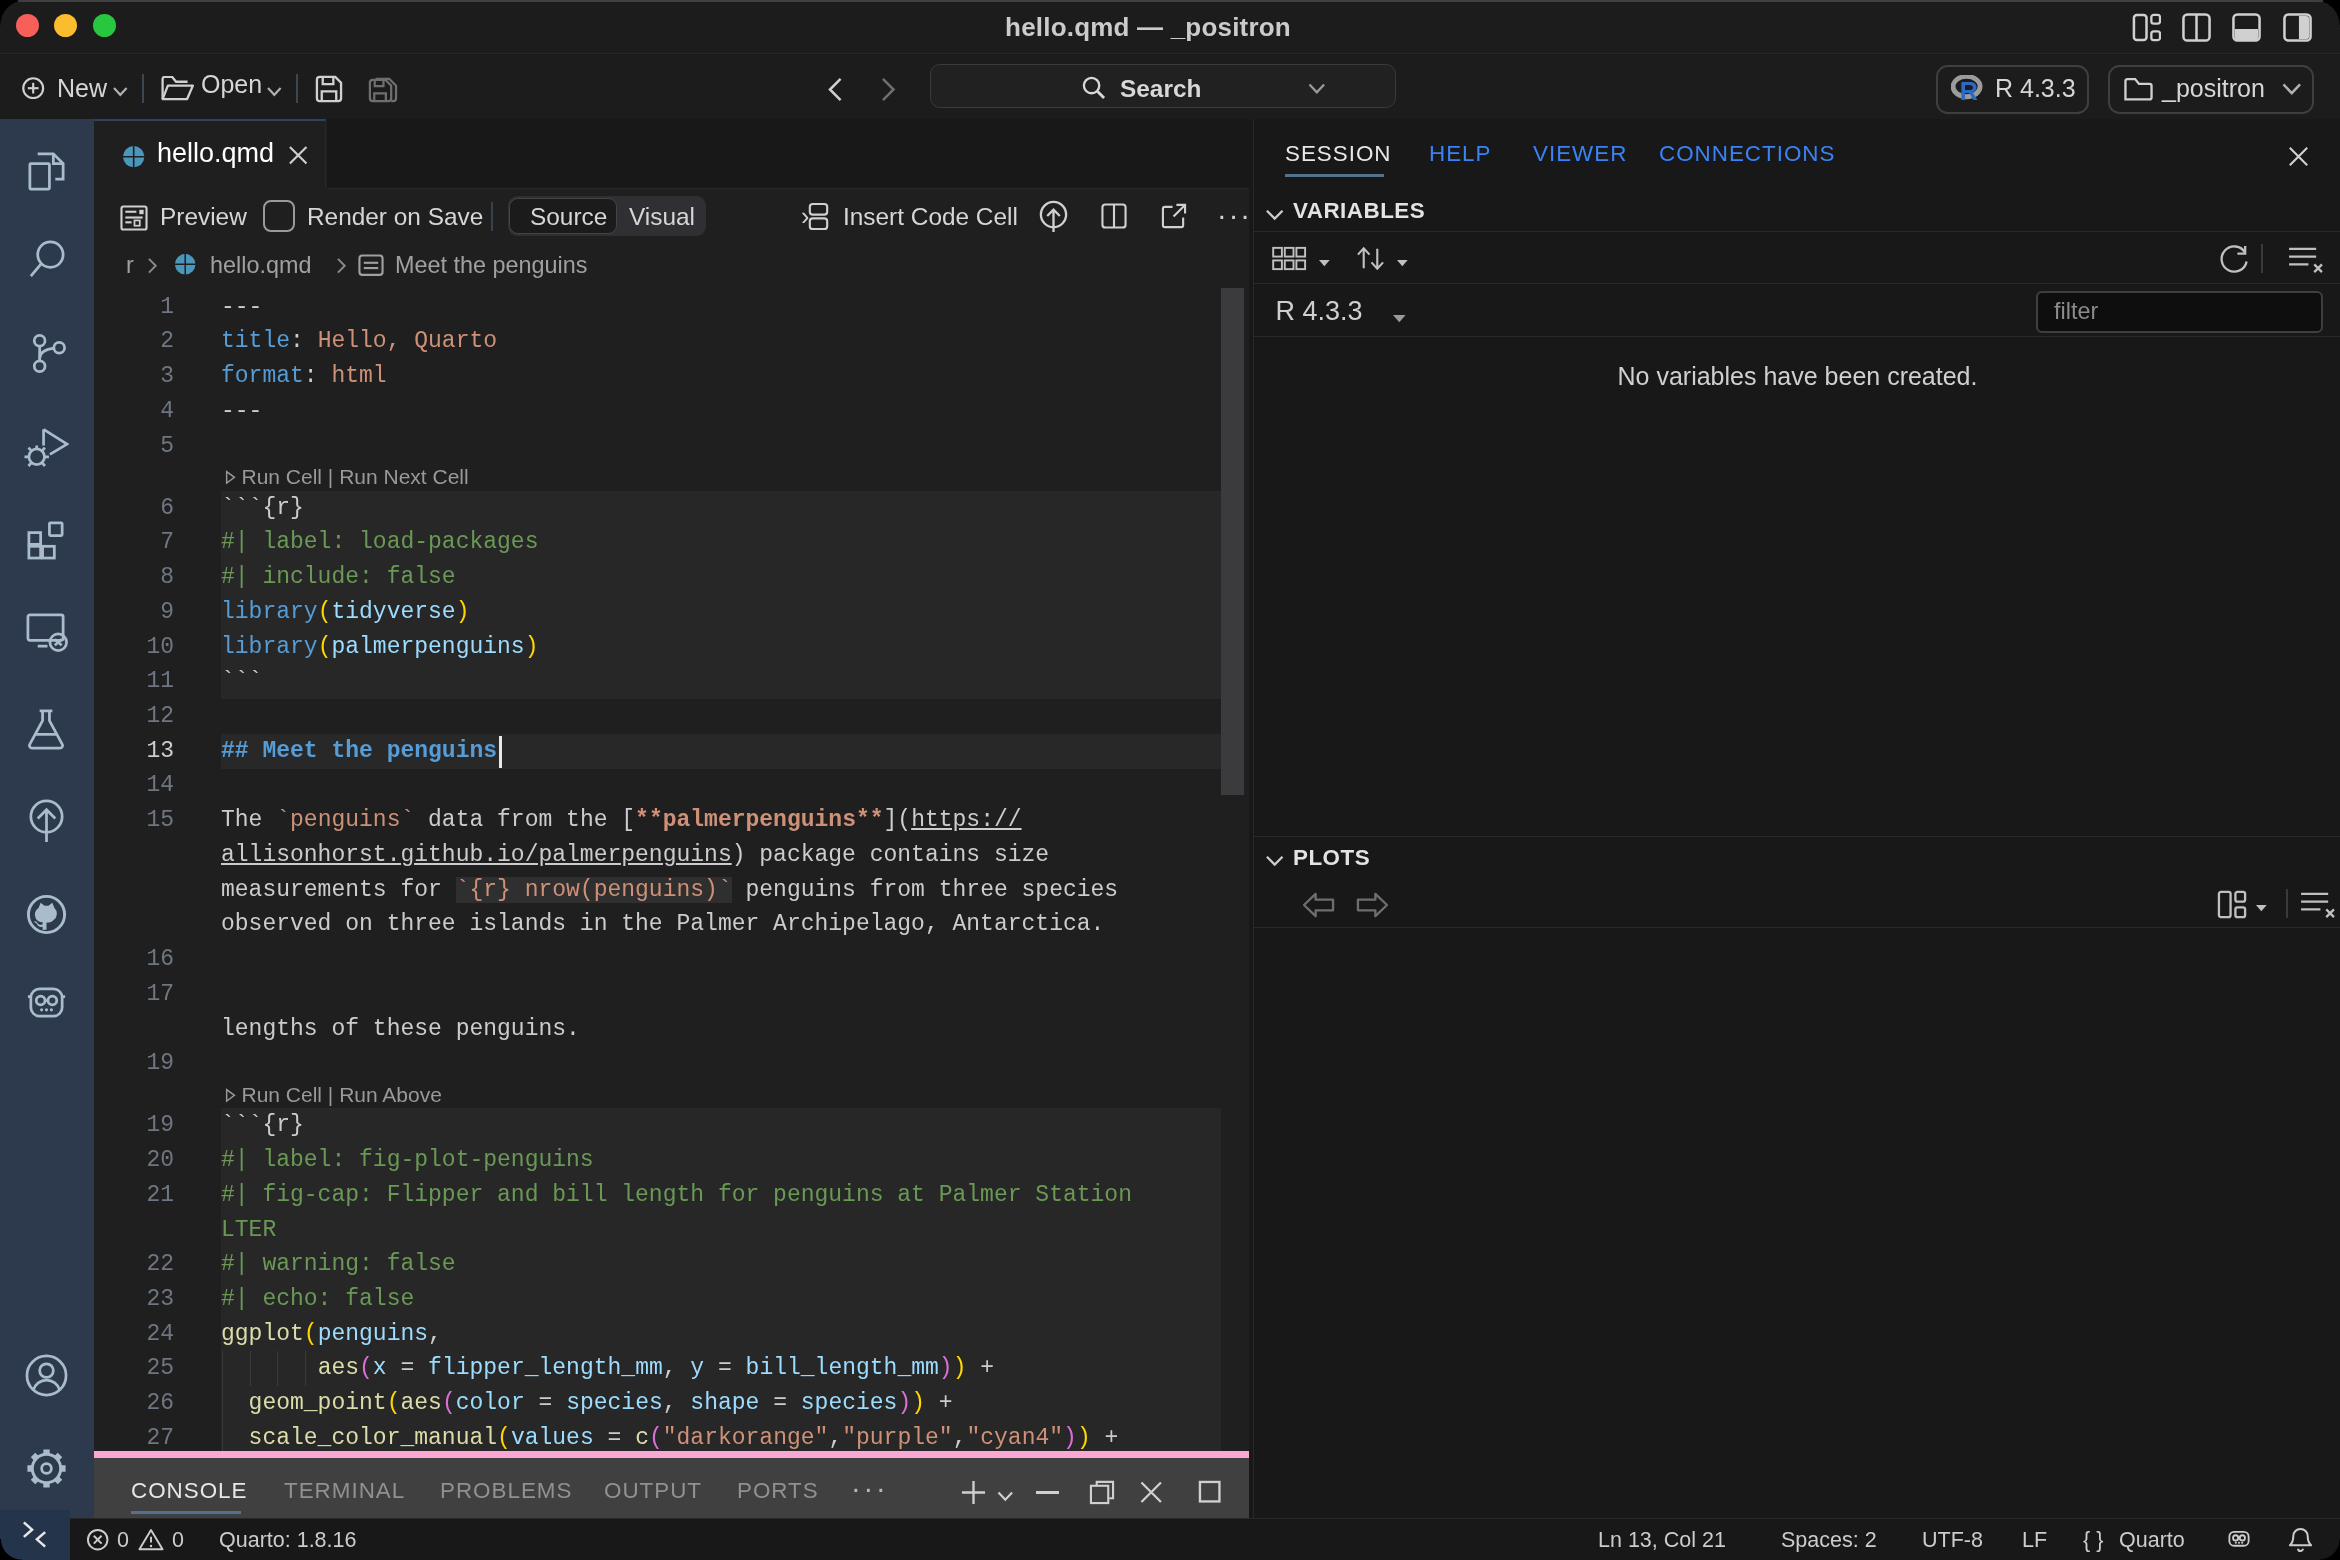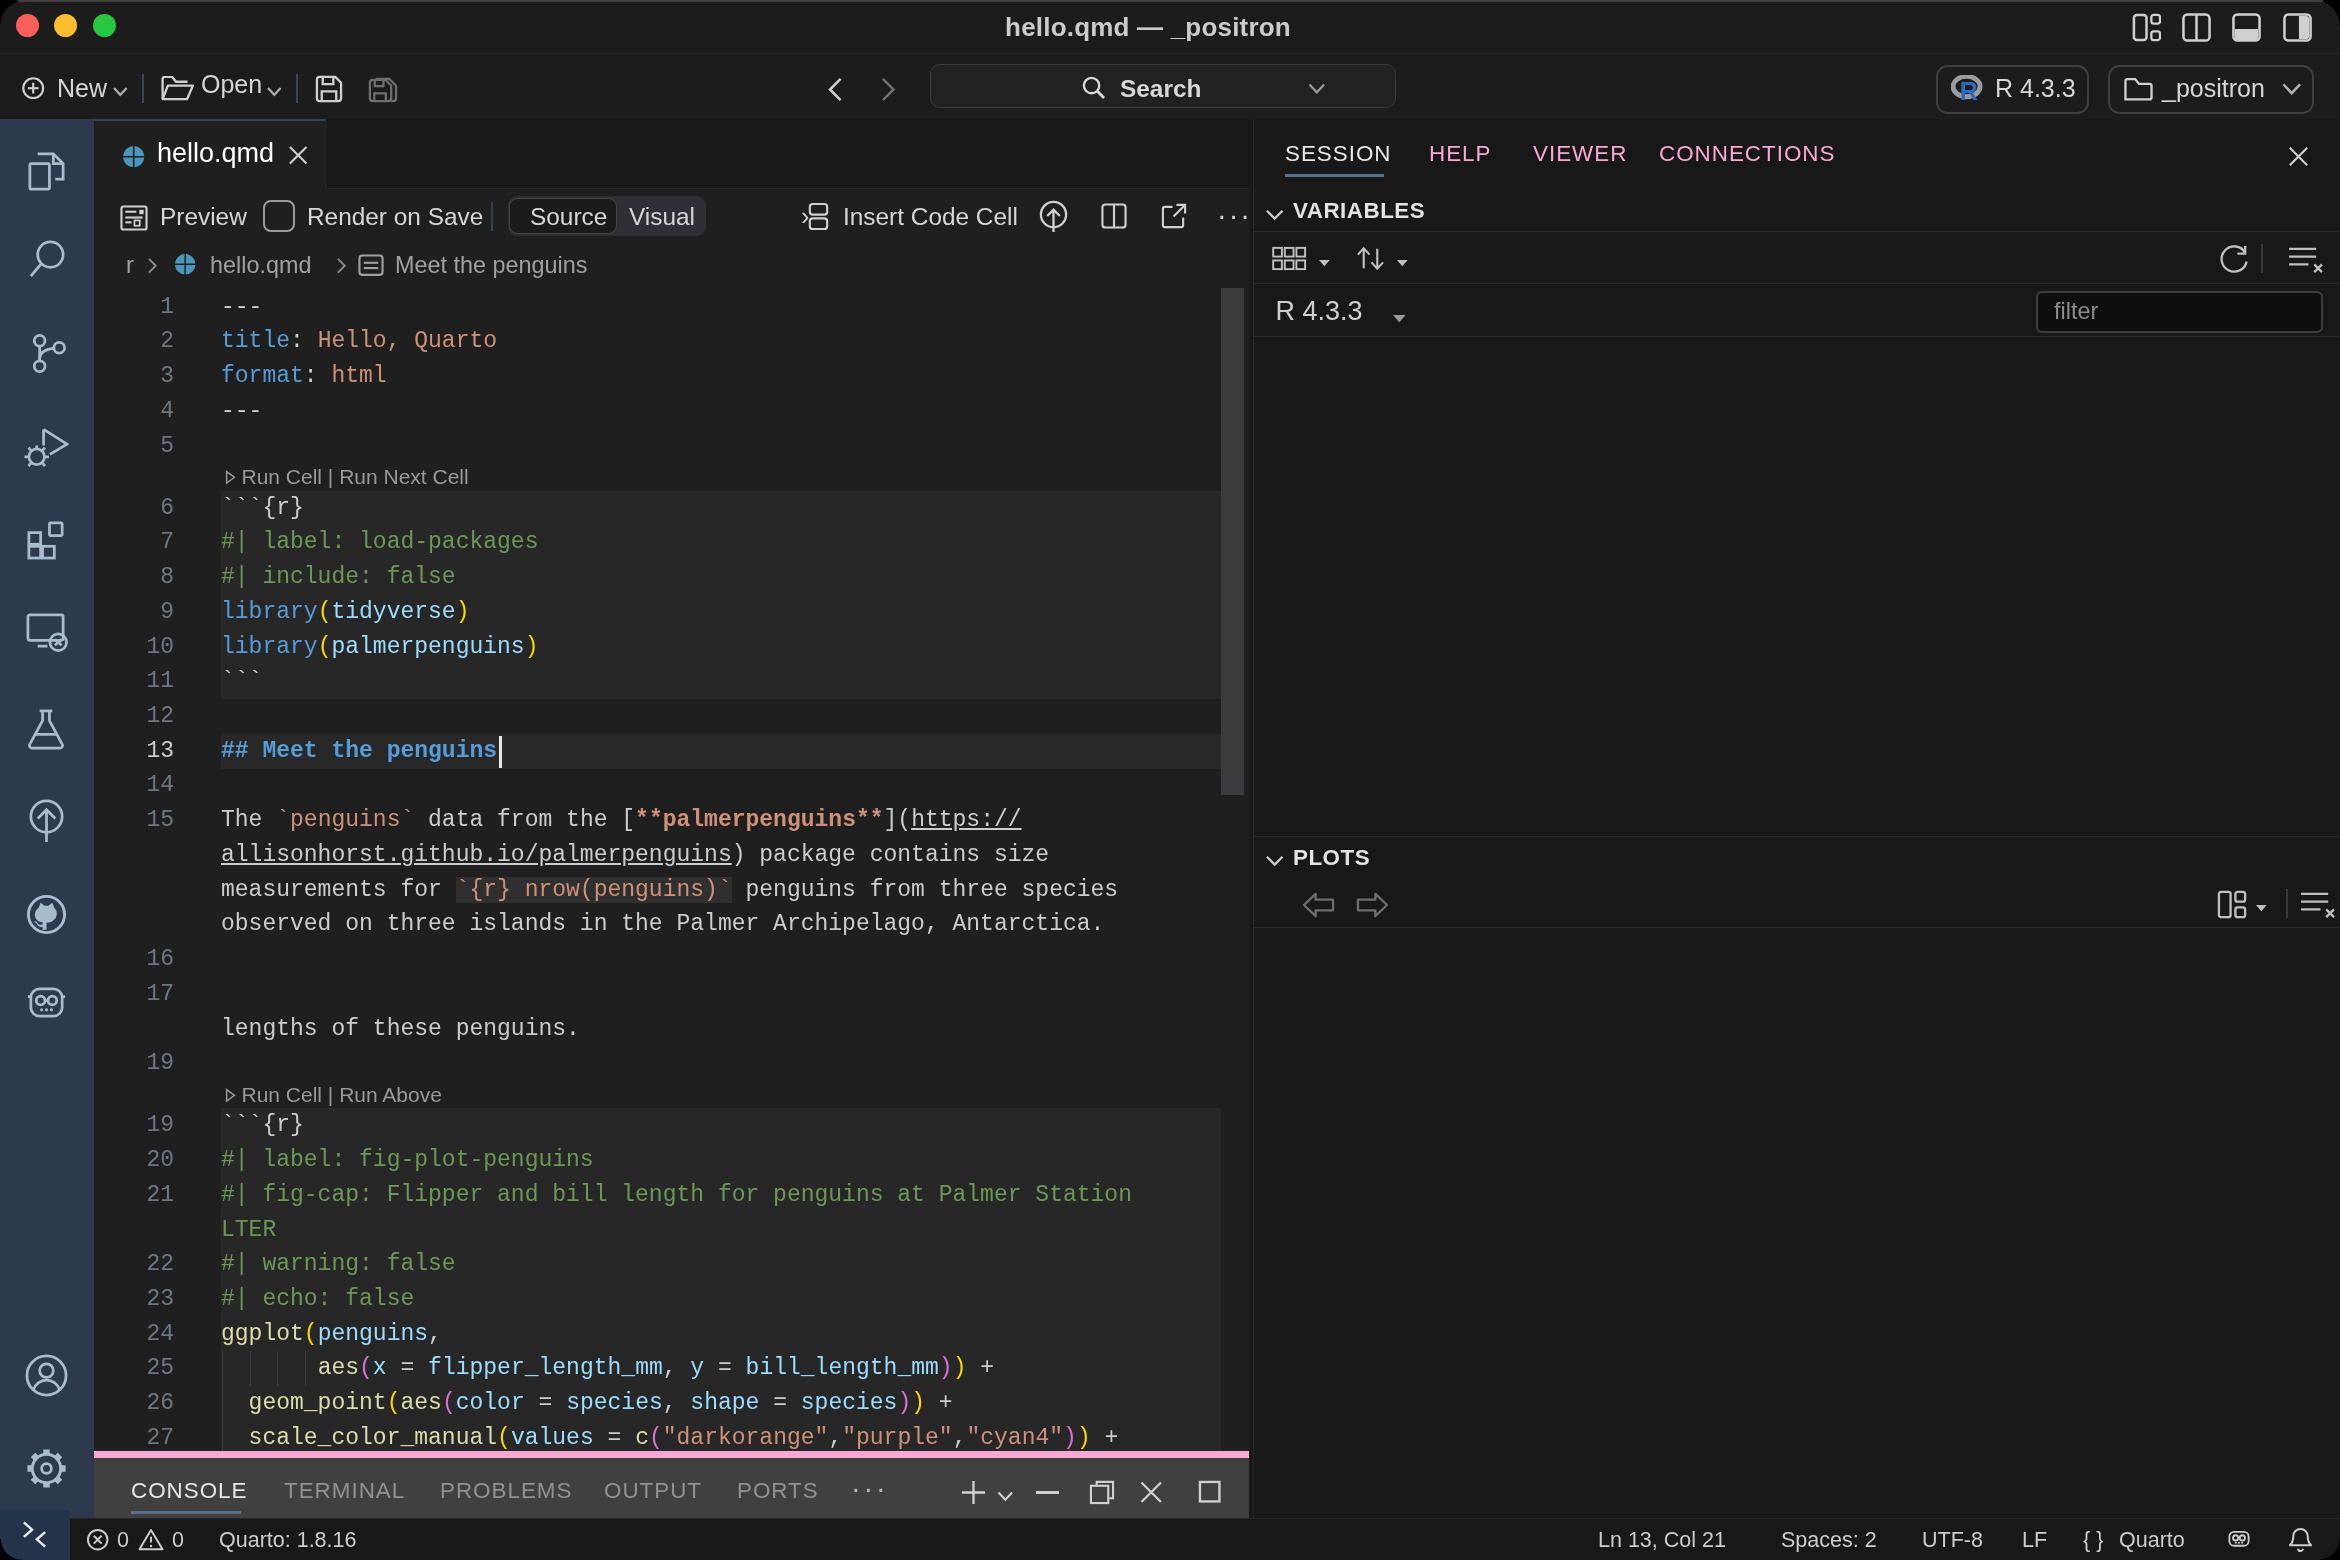--- a/index.html
+++ b/index.html
@@ -20,21 +20,21 @@
 #codeinner{position:absolute;left:-94px;top:-285px;width:1248px;height:1451px}
 .ln{position:absolute;left:221px;height:35px;line-height:35px;font-family:"Liberation Mono",monospace;font-size:23px;white-space:pre;color:#ccc}
 .gut{position:absolute;left:94px;width:80px;text-align:right;height:35px;line-height:35px;font-family:"Liberation Mono",monospace;font-size:23px;color:#6e7681}
 .gut.cur{color:#cccccc}
 .cl{position:absolute;left:222px;height:27px;line-height:27px;color:#999;font-size:21px}
 .b{color:#cccccc}.k{color:#569cd6}.s{color:#ce9178}.sb{color:#ce9178;font-weight:700}
 .g{color:#6a9955}.f{color:#dcdcaa}.v{color:#9cdcfe}.p1{color:#ffd700}.p2{color:#da70d6}
 .m{color:#c586c0}.h{color:#569cd6;font-weight:700}.u{color:#cccccc;text-decoration:underline}
 .cs{color:#ce9178;background:#2f2f2f}
 #rpanel{position:absolute;left:1253px;top:119px;width:1087px;height:1399px;background:#181818;border-left:1px solid #282828}
-.rtab{position:absolute;top:21.5px;font-size:22.4px;letter-spacing:1px;color:#f9a8d4}
+.rtab{position:absolute;top:21.5px;font-size:22.4px;letter-spacing:1px;color:#3b82f6}
 .rsep{position:absolute;left:0;width:1087px;height:1px;background:#2a2a2a}
 #bpanel{position:absolute;left:94px;top:1451px;width:1155px;height:67px;background:#404040;border-top:7px solid #f9a8d4}
 .btab{position:absolute;top:19.5px;font-size:22.4px;letter-spacing:1px;color:#919191}
 #statusbar{position:absolute;left:0;top:1518px;width:2341px;height:42px;background:#181818;border-top:1px solid #282828;color:#cccccc;font-size:21.5px}
 .st{position:absolute;top:8.8px}
 </style></head><body>
 
 <div id="titlebar">
  <div class="tl" style="left:15.6px;background:#f75f58"></div>
  <div class="tl" style="left:54px;background:#fbbc2e"></div>
@@ -416,20 +416,21 @@
         </g>
       </svg></div>
  <div class="rsep" style="top:164px"></div>
  <div class="abs" style="left:21.5px;top:177px;color:#cfcfcf;font-size:27px">R 4.3.3</div>
  <div class="abs" style="left:138px;top:191px"><svg width="14.6" height="9.8" viewBox="0 0 15 10">
         <path d="M1 1 L7.5 8.5 L14 1" fill="#9a9a9a"></path>
       </svg></div>
  <div class="abs" style="left:782px;top:172px;width:287px;height:42px;background:#0e0e0e;border:2px solid #3f3f3f;border-radius:5.9px"></div>
  <div class="abs" style="left:800px;top:179px;color:#8b8b8b;font-size:23.4px">filter</div>
  <div class="rsep" style="top:217px"></div>
+ <div class="abs" style="left:0px;top:243px;width:1087px;text-align:center;color:#d0d0d0;font-size:25px">No variables have been created.</div>
  <div class="rsep" style="top:717px"></div>
  <div class="abs" style="left:8.8px;top:730px"><svg width="23.4" height="23.4" viewBox="0 0 24 24">
         <path d="M4 8 L12 16 L20 8" fill="none" stroke="#cccccc" stroke-width="2.4"></path>
       </svg></div>
  <div class="abs" style="left:39px;top:726px;color:#e3e3e3;font-size:22.4px;font-weight:700;letter-spacing:0.5px">PLOTS</div>
  <div class="abs" style="left:47px;top:771px"><svg width="37" height="31" viewBox="0 0 38 32">
         <path d="M15 4 L3 15.5 L15 27 V21 H33 V10 H15 Z" fill="none" stroke="#6e6e6e" stroke-width="2.4" stroke-linejoin="round"></path>
       </svg></div>
  <div class="abs" style="left:99px;top:771px"><svg width="37" height="31" viewBox="0 0 38 32">
         <path d="M23 4 L35 15.5 L23 27 V21 H5 V10 H23 Z" fill="none" stroke="#6e6e6e" stroke-width="2.4" stroke-linejoin="round"></path>

